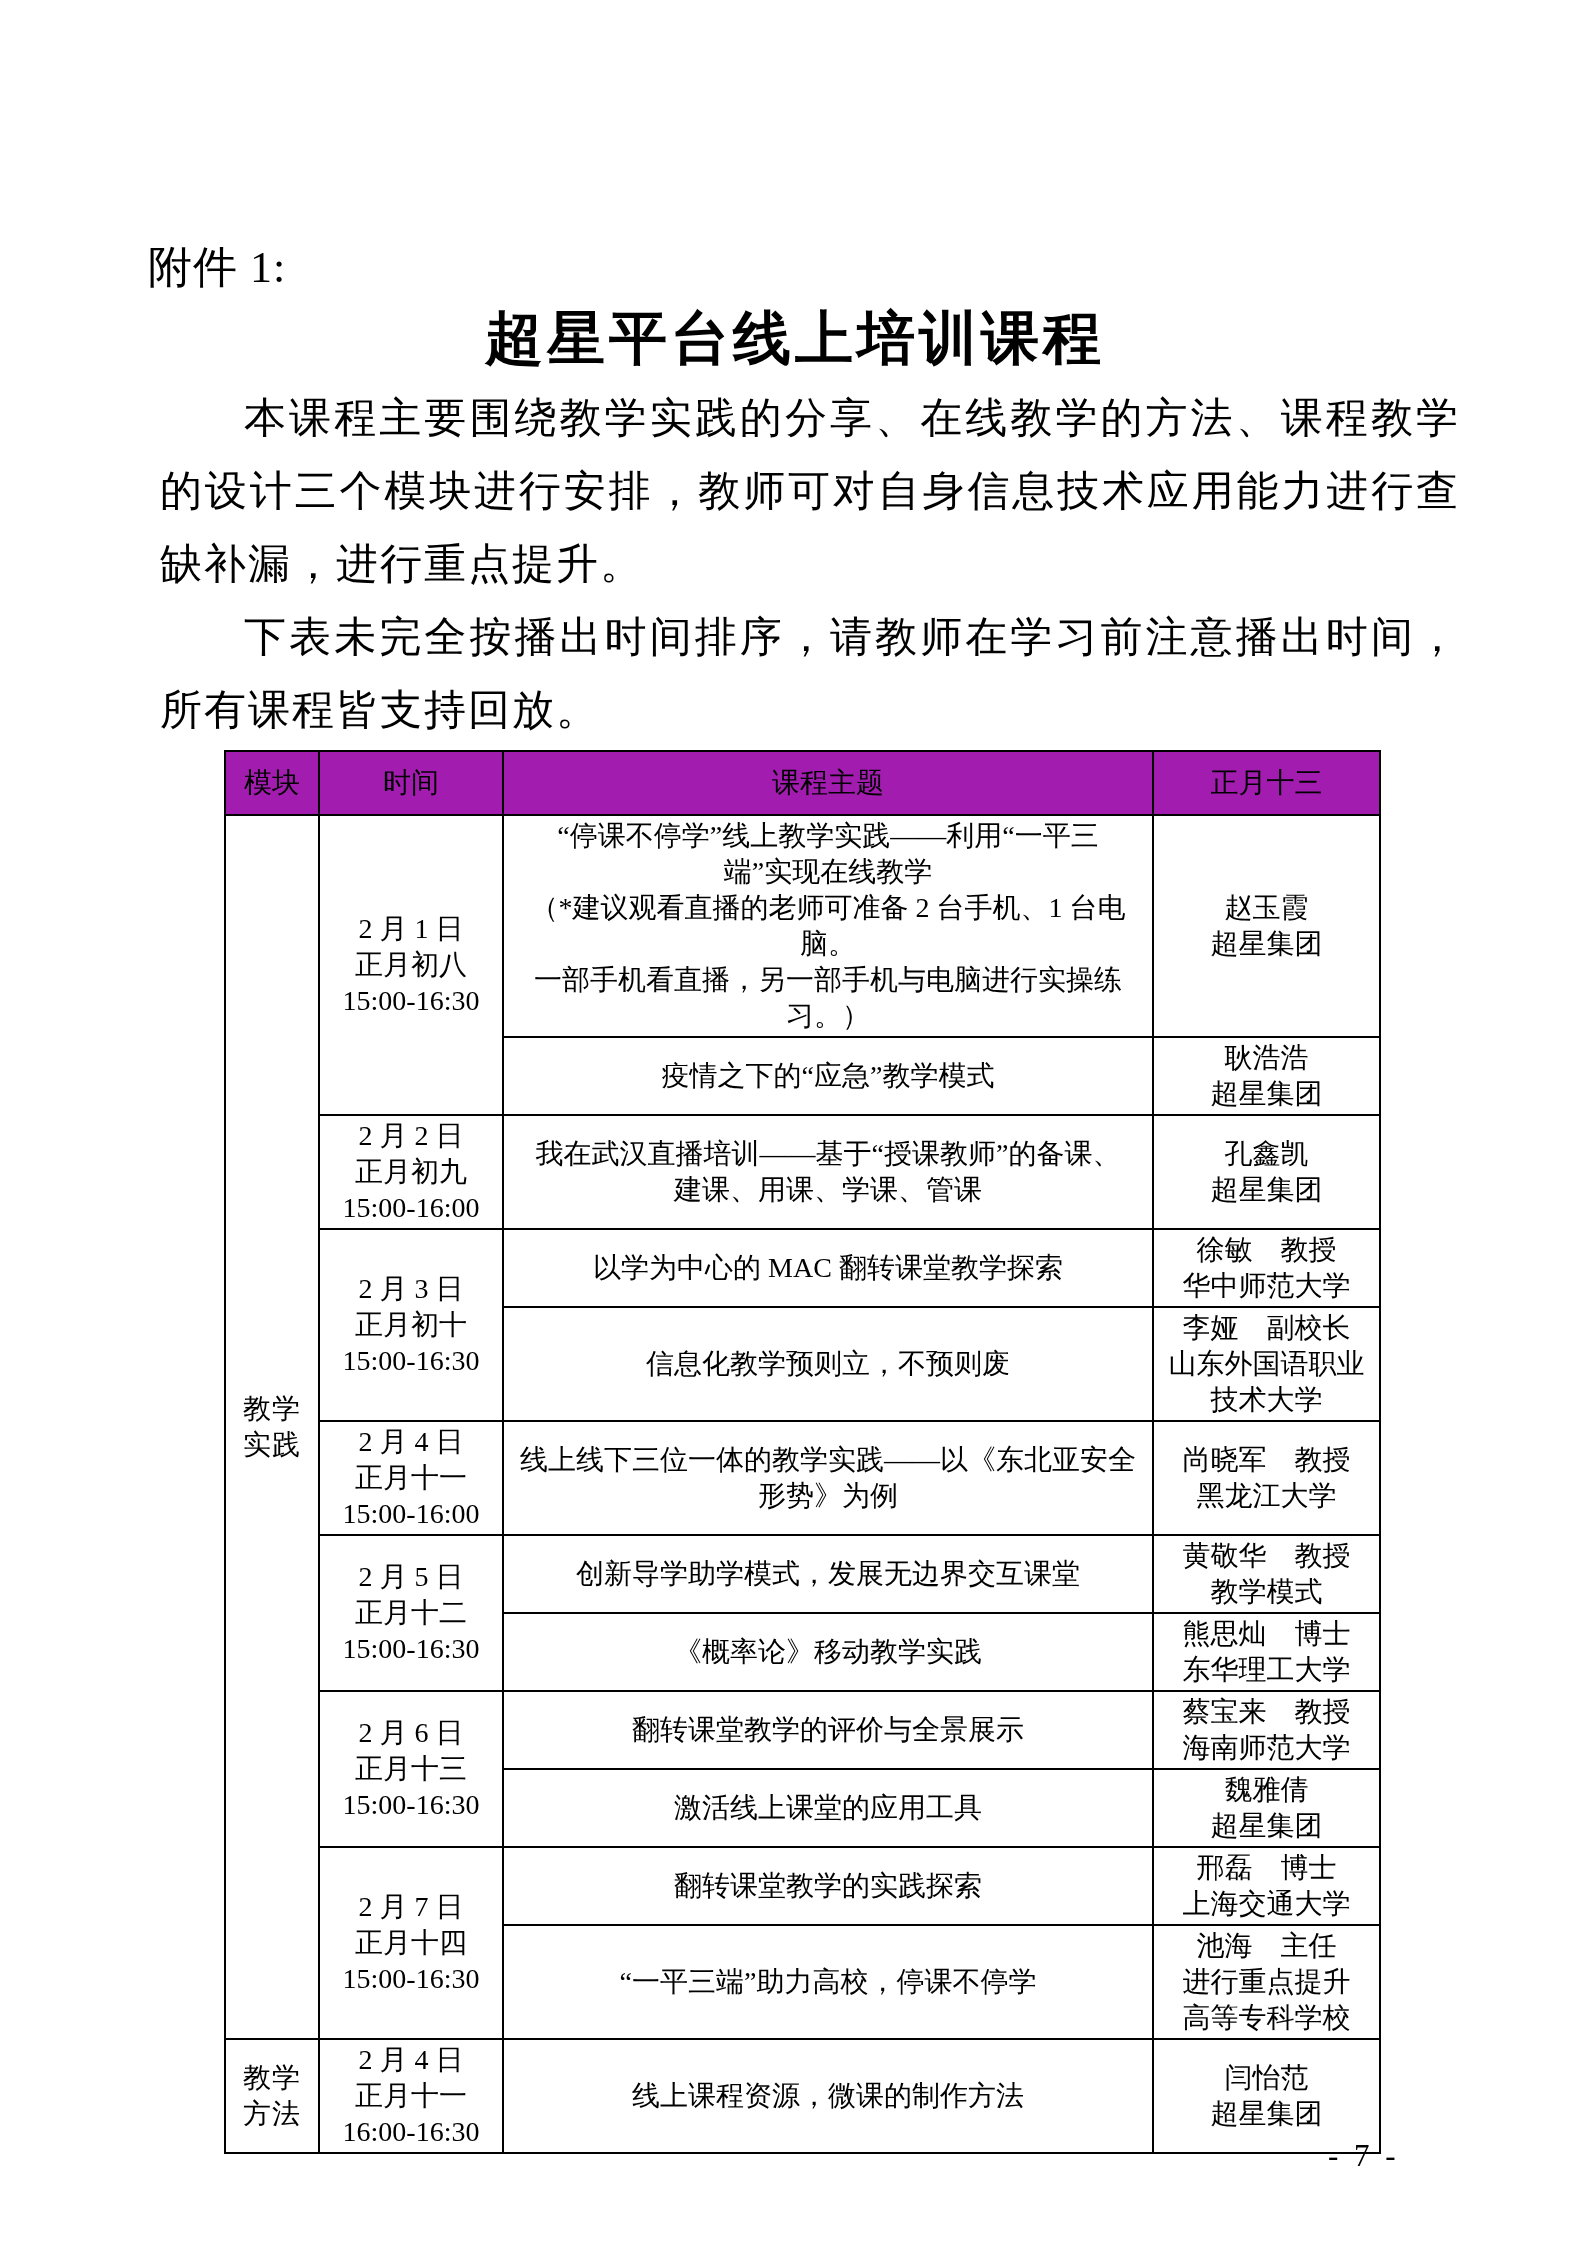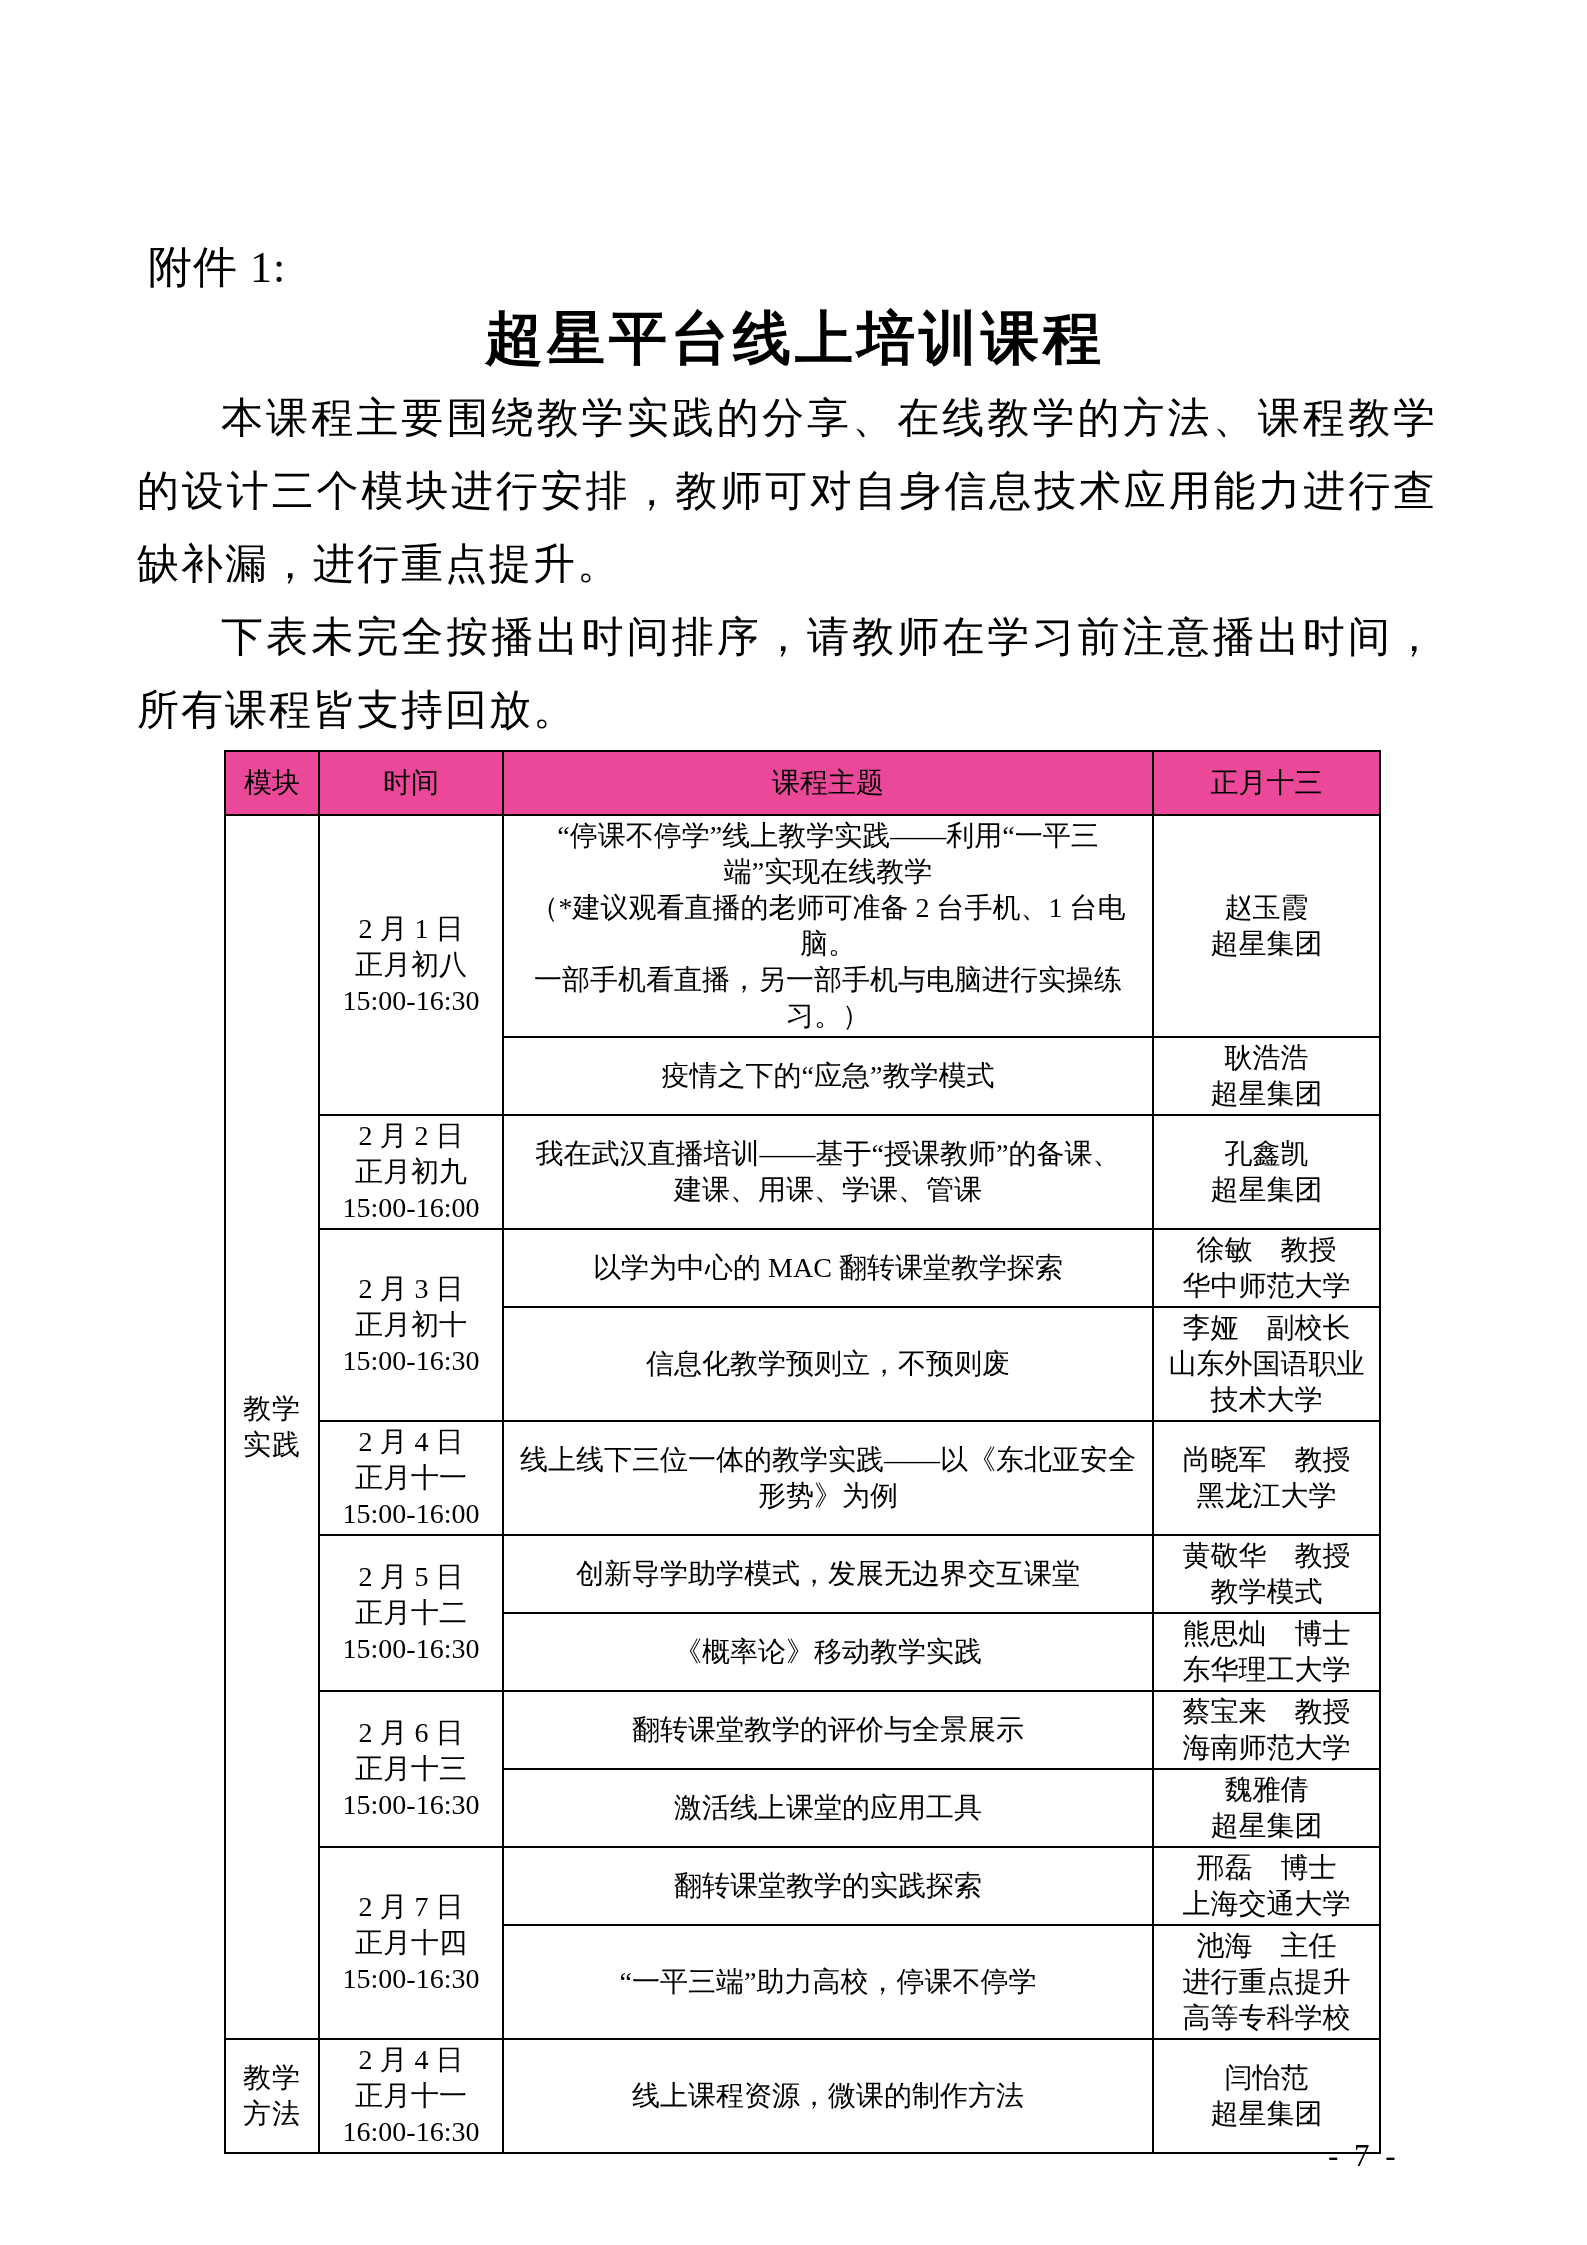--- a/index.html
+++ b/index.html
@@ -17,21 +17,21 @@
     font-size: 44px; letter-spacing: 1px;
   }
   .doc-title {
     position: absolute; left: 145px; top: 300px; width: 1300px;
     margin: 0; padding-right: 235px;
     text-align: center;
     font-family: "Liberation Sans", sans-serif;
     font-size: 58px; font-weight: bold; letter-spacing: 4px;
   }
   .body-text {
-    position: absolute; left: 137px; top: 382px; width: 1300px;
+    position: absolute; left: 160px; top: 382px; width: 1300px;
   }
   .body-text p {
     margin: 0;
     font-size: 42px; line-height: 73px;
     text-indent: 2em;
     text-align: justify; text-justify: inter-character;
     letter-spacing: 2px;
   }
 
   table.course-table {
@@ -74,21 +74,21 @@
   </div>
 
   <table class="course-table">
     <colgroup>
       <col style="width:94px">
         <col style="width:184px">
         <col style="width:650px">
         <col style="width:227px">
     </colgroup>
     <thead>
-      <tr style="background:#ec4899;">
+      <tr style="background:#a21caf;">
         <th>模块</th>
         <th>时间</th>
         <th>课程主题</th>
         <th>正月十三</th>
       </tr>
     </thead>
     <tbody>
       <tr style="height:206px;">
         <td class="module-cell" rowspan="12">教学
 实践</td>

